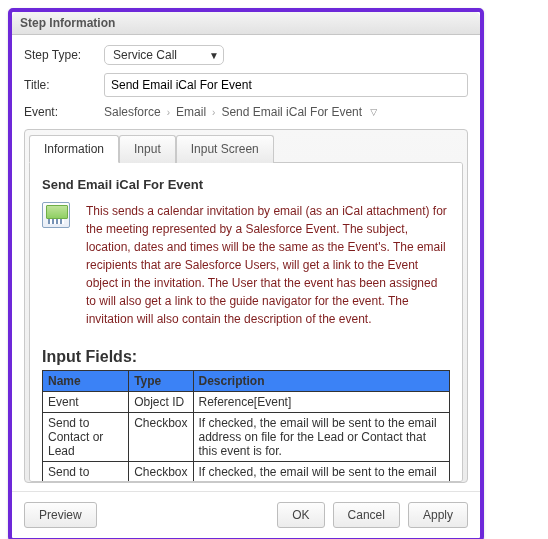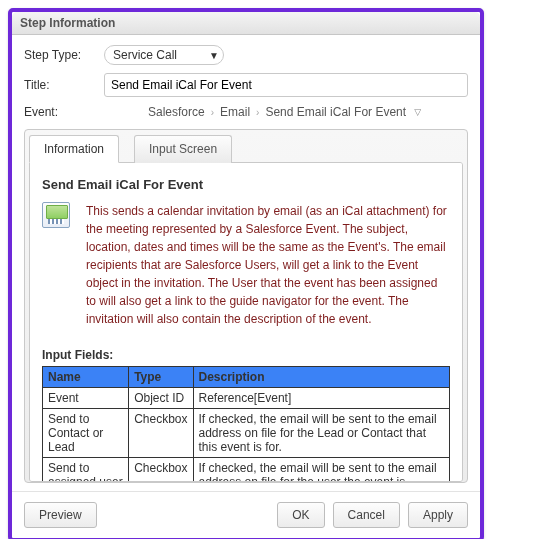--- a/index.html
+++ b/index.html
@@ -44,51 +44,50 @@
     border: 1px solid #c9c9c9;
     border-radius: 3px;
     padding: 4px 6px;
     font-size: 12px;
     background: #fff;
   }
   .select-wrap {
     display: inline-flex;
     align-items: center;
     border: 1px solid #c9c9c9;
-    border-radius: 10px;
+    border-radius: 5px;
     padding: 2px 4px 2px 8px;
     min-width: 120px;
     background: #fff;
     cursor: pointer;
   }
   .select-wrap .caret {
     margin-left: auto;
     font-size: 10px;
     color: #333;
   }
   .breadcrumb {
     display: flex;
     align-items: center;
     gap: 6px;
     color: #555;
-    margin-left: 44px;
   }
   .bc-item { cursor: pointer; }
   .bc-sep { color: #aaa; font-size: 10px; }
   .bc-dd { font-size: 9px; color: #888; margin-left:2px; }
   .tabs-wrap {
     margin-top: 10px;
     background: linear-gradient(#f7f7f7, #ececec);
     border: 1px solid #c9c9c9;
     border-radius: 4px;
     padding: 4px 4px 0 4px;
   }
   .tab-strip {
     display: flex;
-    gap: 15px;
+    gap: 0;
   }
   .tab {
     padding: 6px 14px;
     border: 1px solid #c9c9c9;
     border-bottom: none;
     background: linear-gradient(#fdfdfd, #eaeaea);
     color: #555;
     font-size: 12px;
     cursor: pointer;
     position: relative;
@@ -142,21 +141,21 @@
   .cal-icon::after {
     content: "";
     position: absolute;
     bottom: 3px; left: 5px;
     width: 16px; height: 5px;
     background: repeating-linear-gradient(90deg,#7793b5 0 2px,#fff 2px 4px);
   }
   .section-title {
     font-weight: bold;
     margin: 20px 0 4px 0;
-    font-size: 12px;
+    font-size: 16px;
   }
   table.input-fields {
     border-collapse: collapse;
     width: 100%;
     font-size: 12px;
   }
   table.input-fields th, table.input-fields td {
     border: 1px solid #333;
     padding: 3px 5px;
     text-align: left;
@@ -212,20 +211,21 @@
         <span class="bc-item">Email</span>
         <span class="bc-sep">›</span>
         <span class="bc-item">Send Email iCal For Event</span>
         <span class="bc-dd">▽</span>
       </div>
     </div>
 
     <div class="tabs-wrap">
       <div class="tab-strip">
         <div class="tab active">Information</div>
+        <div class="tab">Input</div>
         <div class="tab">Input Screen</div>
       </div>
       <div class="tab-content">
         <div class="content-title">Send Email iCal For Event</div>
         <div class="desc-row">
           <div class="cal-icon"></div>
           <div>This sends a calendar invitation by email (as an iCal attachment) for the meeting represented by a Salesforce Event. The subject, location, dates and times will be the same as the Event's. The email recipients that are Salesforce Users, will get a link to the Event object in the invitation. The User that the event has been assigned to will also get a link to the guide navigator for the event. The invitation will also contain the description of the event.</div>
         </div>
 
         <div class="section-title">Input Fields:</div>

